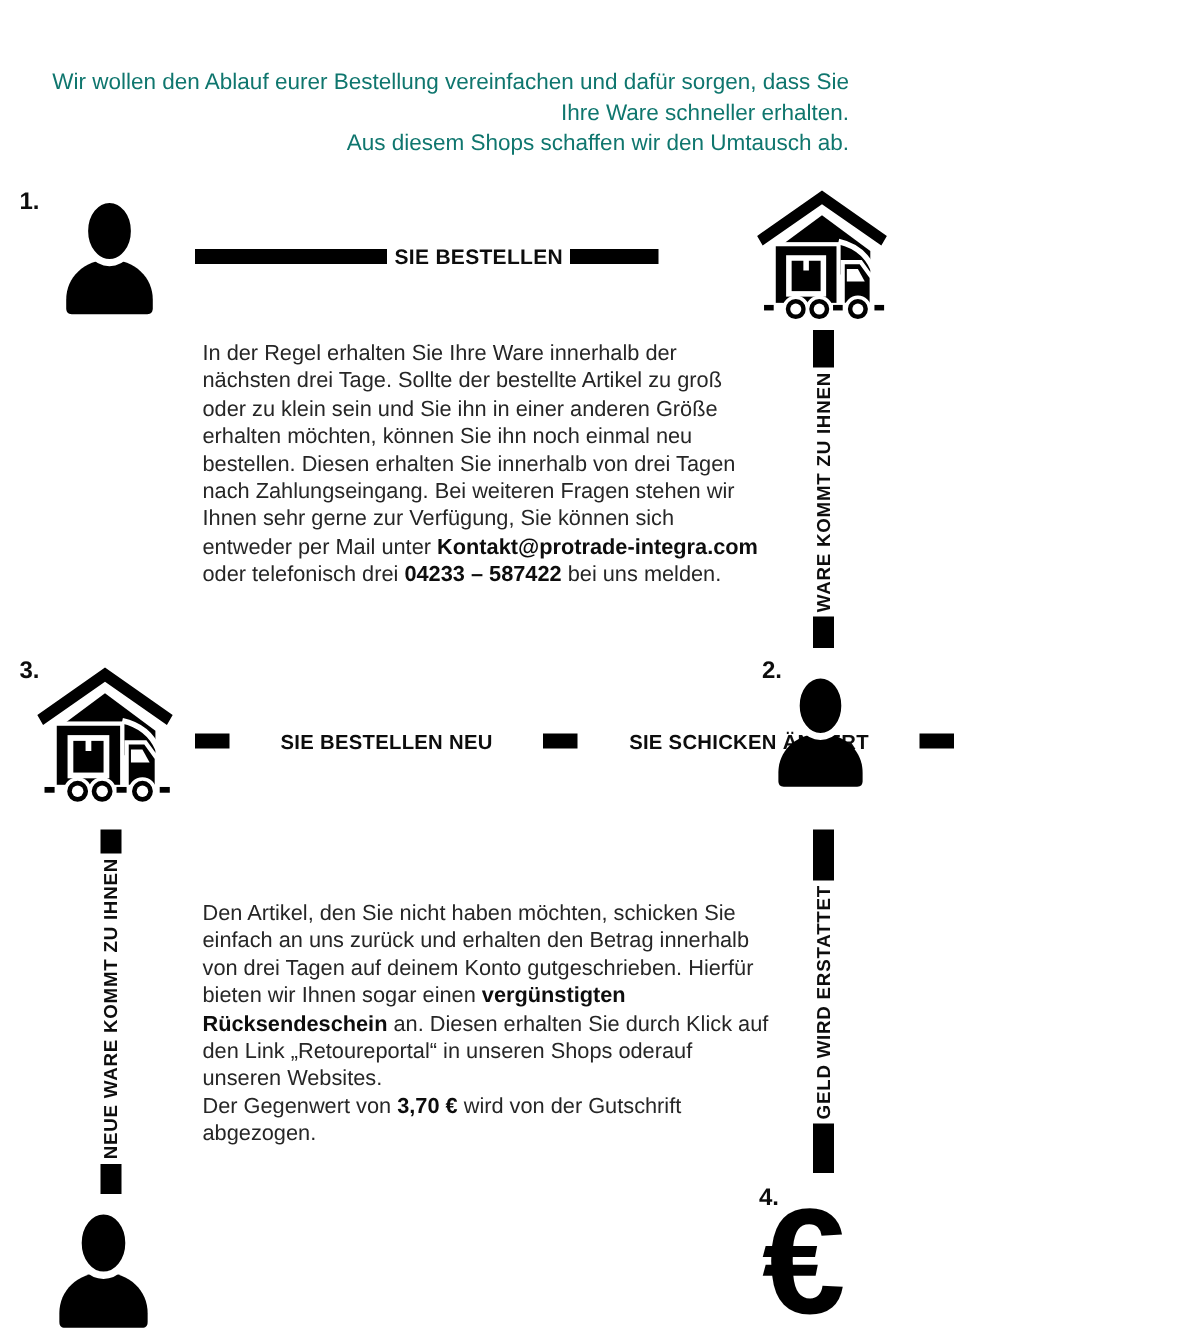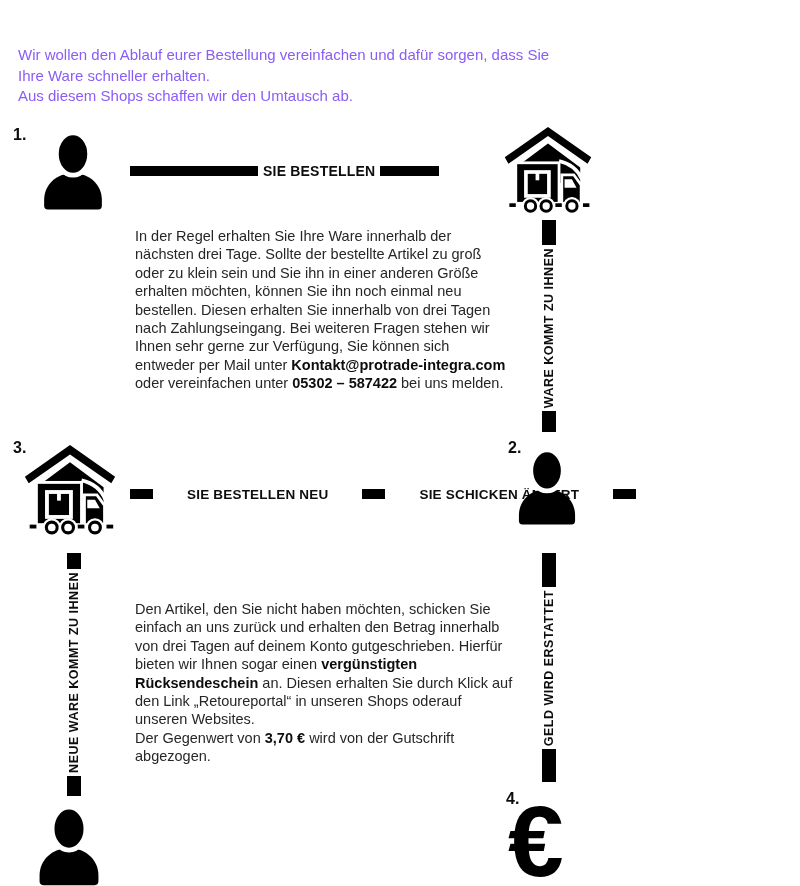--- a/index.html
+++ b/index.html
@@ -23,21 +23,22 @@
     color: #0a0a0a;
     white-space: nowrap;
   }
   .intro {
     position: absolute;
     left: 18px; top: 45px;
     margin: 0;
     width: 548px;
     font-size: 15px;
     line-height: 1.38;
-    color: #8b5cf6;
+    color: #0f766e;
+    text-align: right;
   }
   .step-num {
     position: absolute;
     font-size: 16px;
     font-weight: 700;
     color: #0d0d0d;
   }
   .icon { position: absolute; }
   .icon svg { display: block; width: 100%; height: 100%; }
 
@@ -143,22 +144,22 @@
 
   <div class="vconn" style="left:535px; top:220px; width:28px;">
     <div class="vbar" style="height:25px;"></div>
     <div class="vlabel">WARE KOMMT ZU IHNEN</div>
     <div class="vbar" style="height:21px;"></div>
   </div>
 
   <p class="para" style="left:135px; top:227px; width:378px;">
     <span>In der Regel erhalten Sie Ihre Ware innerhalb der nächsten drei Tage. Sollte der bestellte Artikel zu groß oder zu klein sein und Sie ihn in einer anderen Größe erhalten möchten, können Sie ihn noch einmal neu bestellen. Diesen erhalten Sie innerhalb von drei Tagen nach Zahlungseingang. Bei weiteren Fragen stehen wir Ihnen sehr gerne zur Verfügung, Sie können sich entweder per Mail unter</span>
     <strong>Kontakt@protrade-integra.com</strong>
-    <span>oder vereinfachen unter</span>
-    <strong>05302 – 587422</strong>
+    <span>oder telefonisch drei</span>
+    <strong>04233 – 587422</strong>
     <span>bei uns melden.</span>
   </p>
 
   <div class="step-num" style="left:13px; top:439px;">3.</div>
 
   <div class="icon" style="left:22px; top:443px; width:96px; height:98px;">
     <svg viewBox="0 0 100 100" aria-hidden="true">
       <path fill="#000" d="M50,1 L3,34 L7,41 L50,11 L93,41 L97,34 Z"></path>
       <polygon fill="#000" points="15,45 50,19 85,45 85,62 15,62"></polygon>
       <path d="M62,38 Q80,42 87,58" stroke="#fff" stroke-width="4" fill="none"></path>

